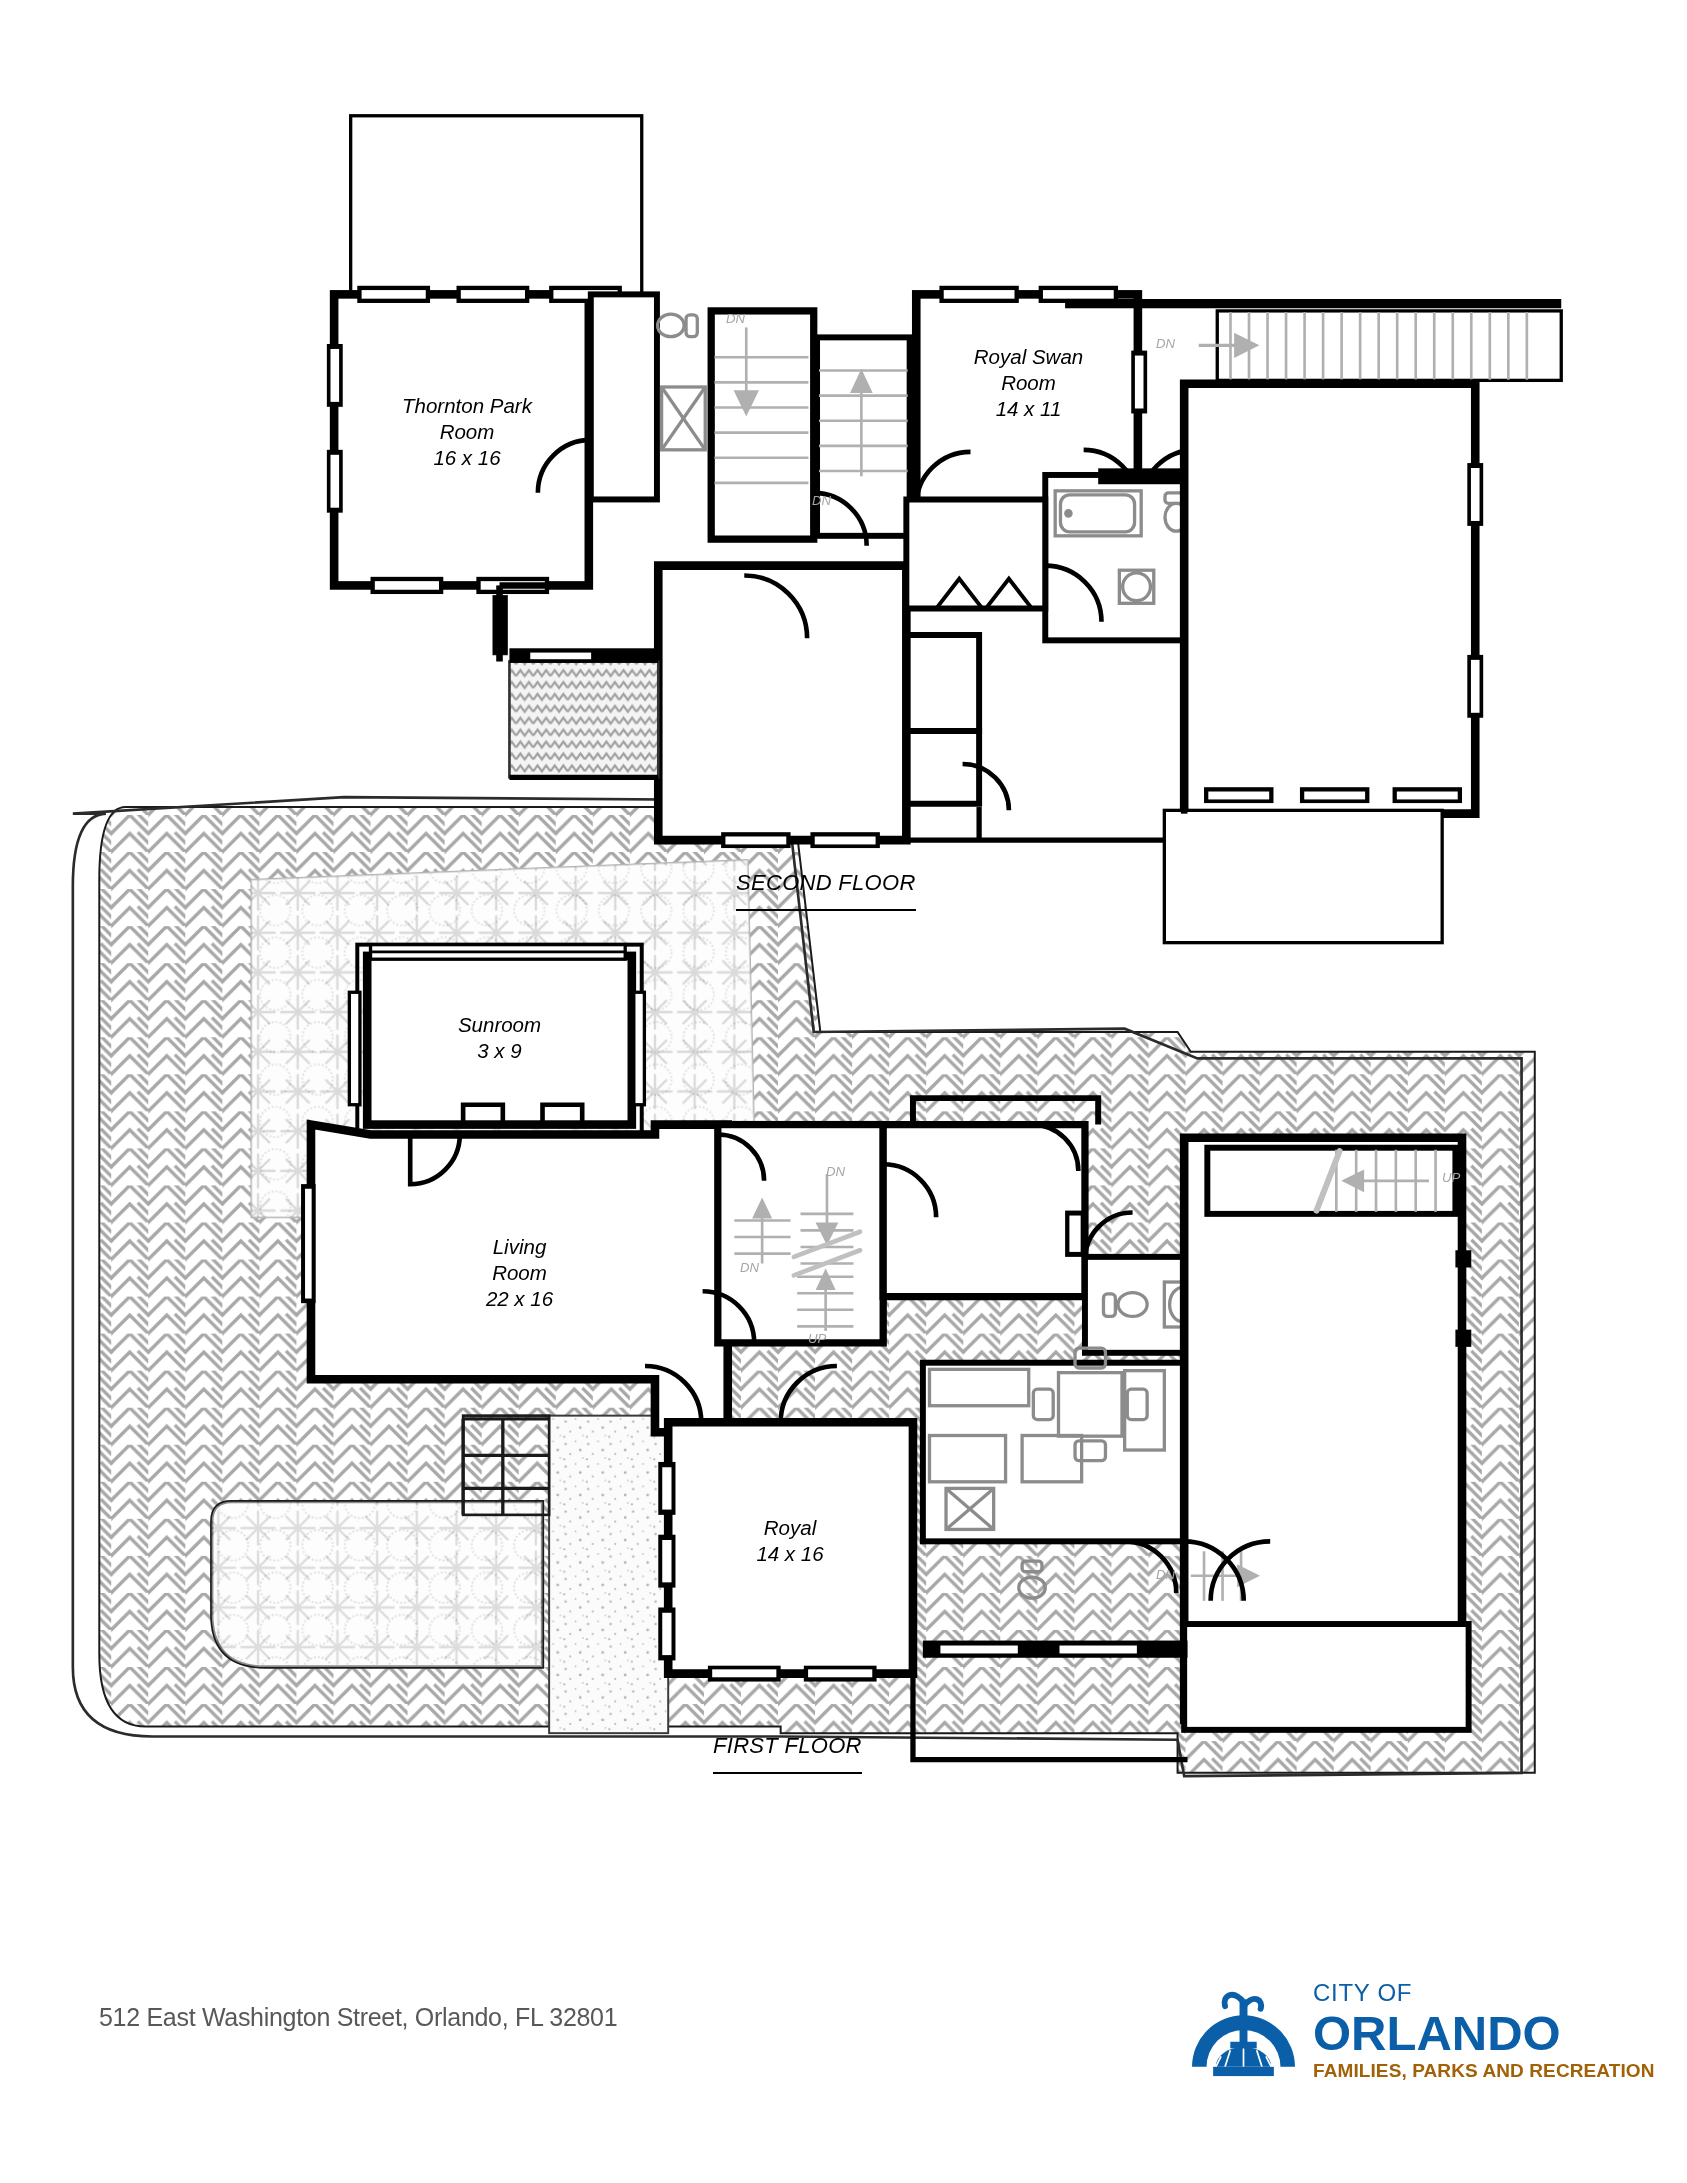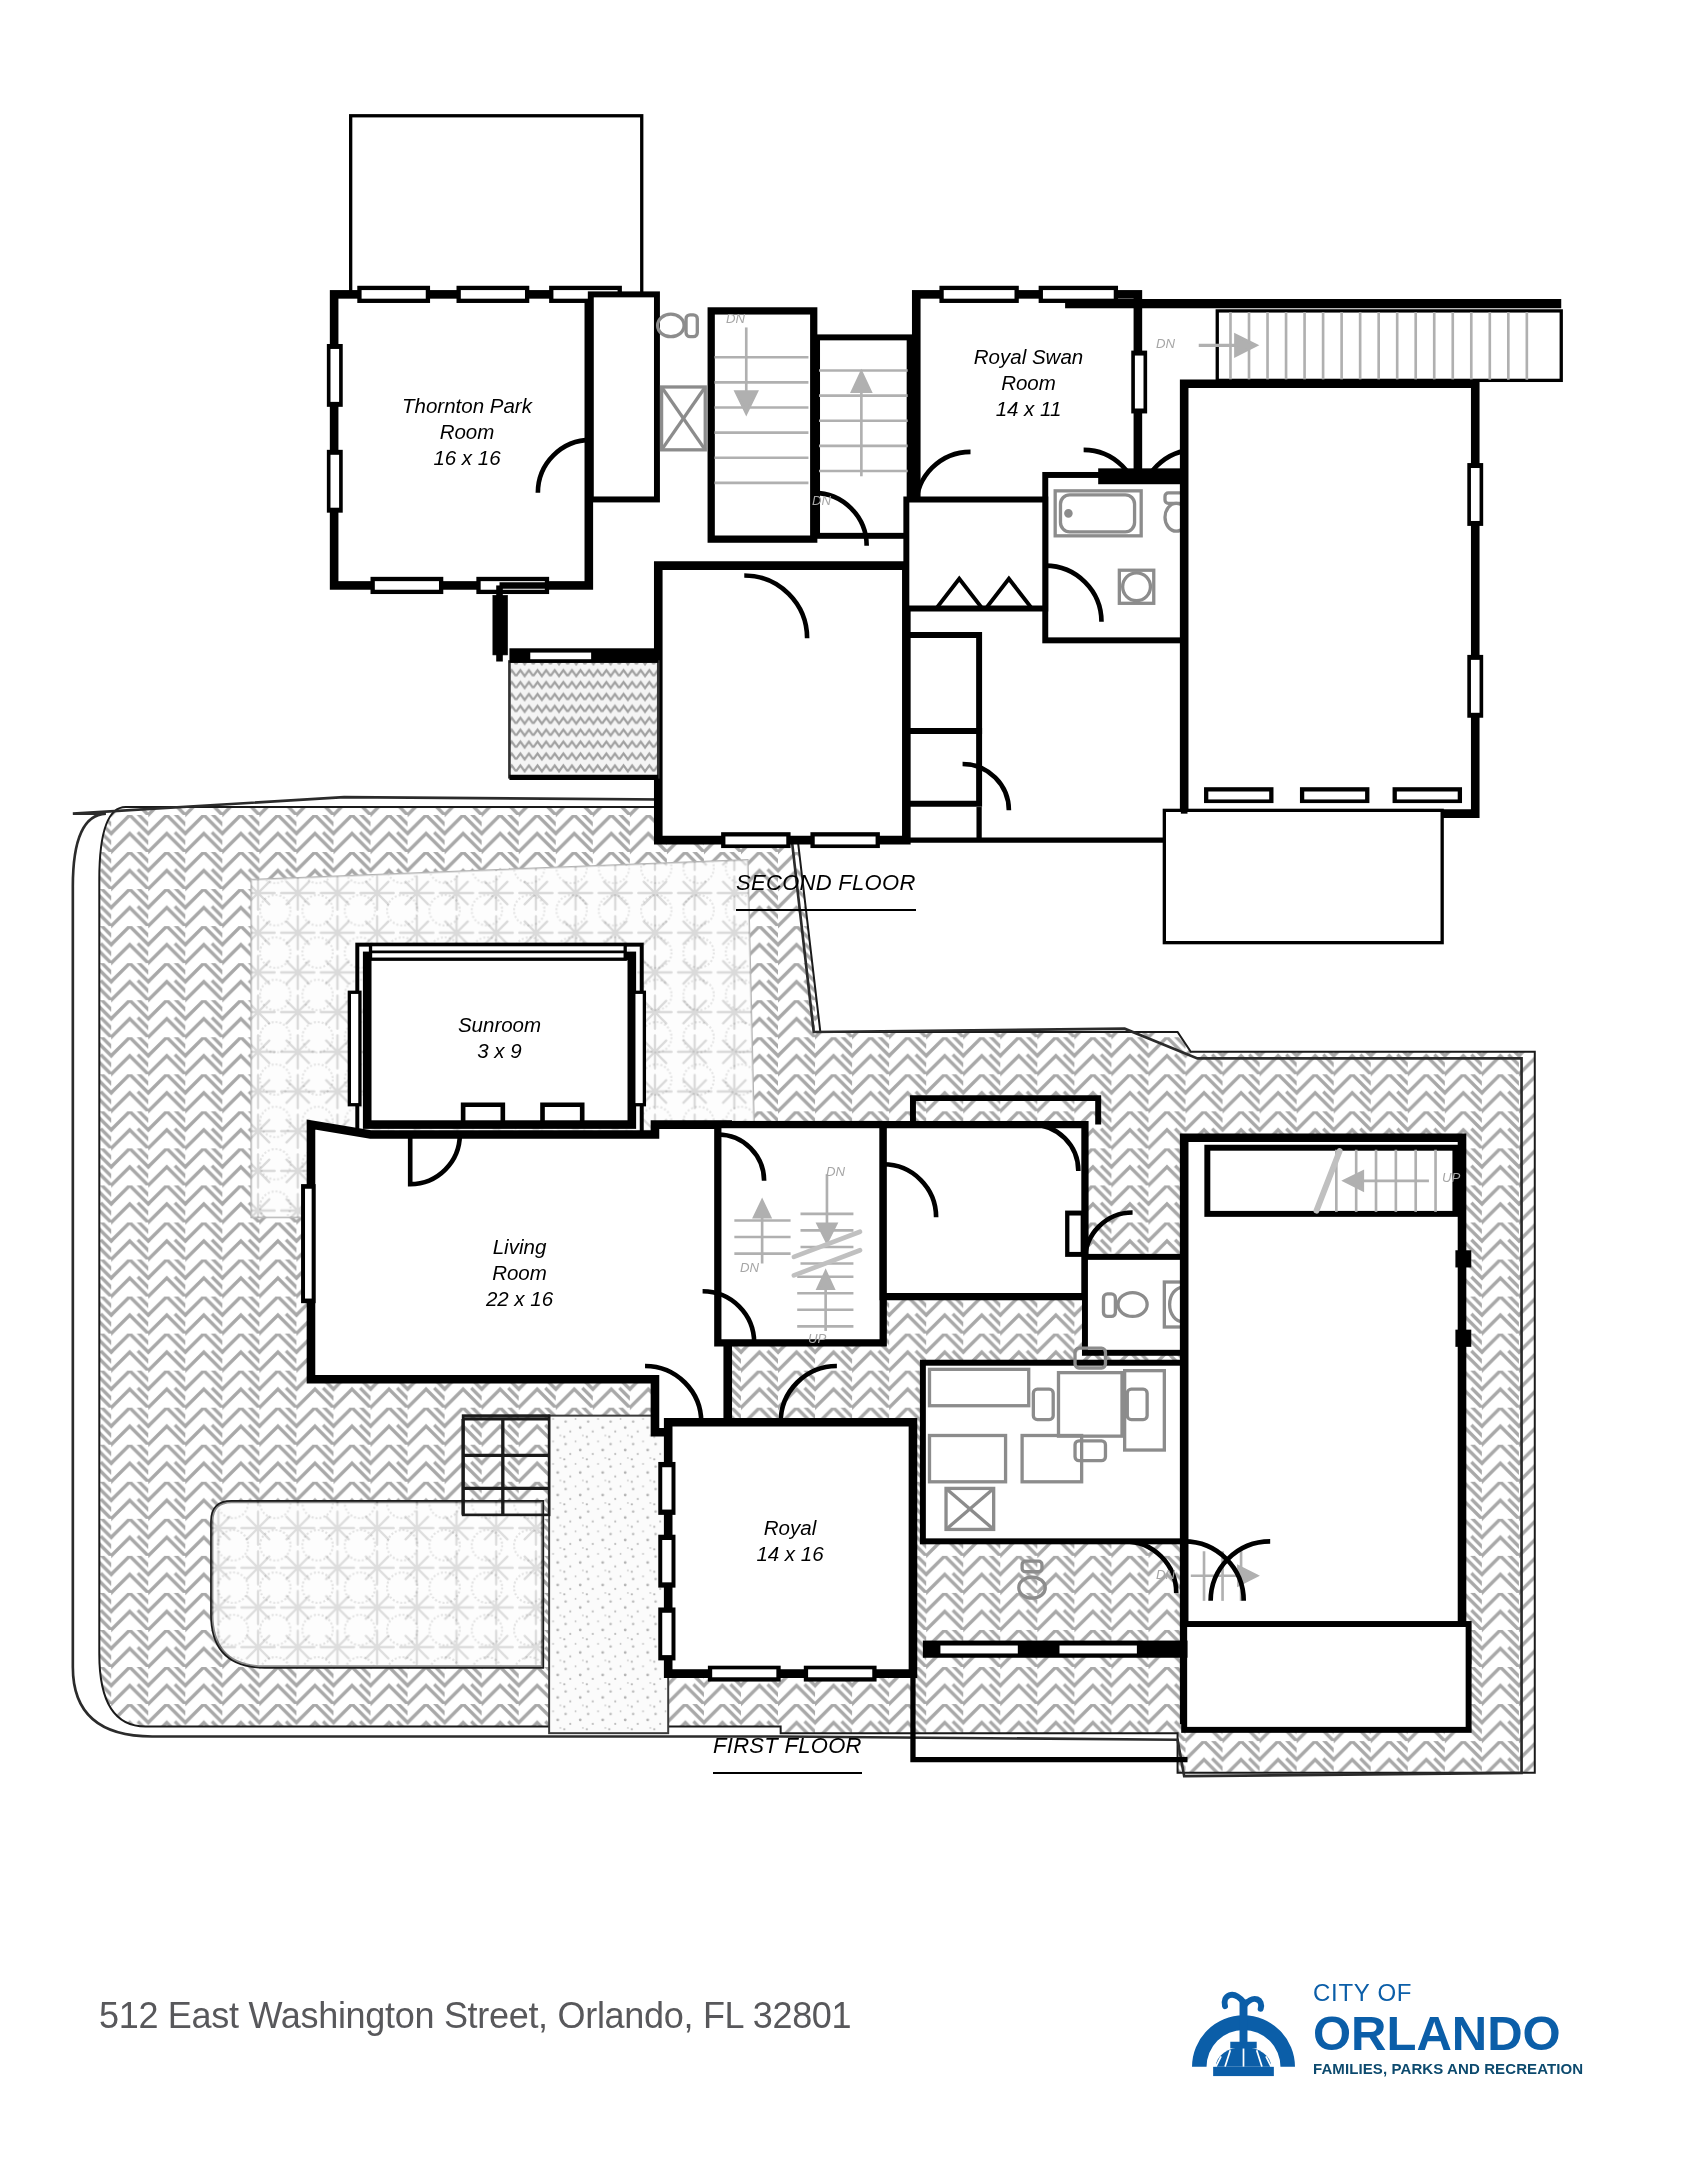--- a/index.html
+++ b/index.html
@@ -7,28 +7,28 @@
   body{width:1687px;height:2183px;position:relative;overflow:hidden;
        font-family:"Liberation Sans","DejaVu Sans",sans-serif;}
   #sheet{position:absolute;left:0;top:0;width:1687px;height:2183px;background:#fff;}
   #plan-svg{position:absolute;left:0;top:0;width:1687px;height:2183px;}
 
   
   .titleblock{position:absolute;left:99px;top:1978px;width:860px;}
   .tb-line1{white-space:nowrap;line-height:1.0;}
   .tb-main{font-size:45px;font-weight:700;color:#0b5ea8;letter-spacing:-1px;}
   .tb-sub{font-size:38px;font-weight:400;color:#1565ad;letter-spacing:0px;margin-left:9.3px;}
-  .tb-addr{font-size:36px;color:#58585b;margin-top:17px;white-space:nowrap;letter-spacing:-0.3px;}
+  .tb-addr{font-size:25px;color:#58585b;margin-top:25px;white-space:nowrap;letter-spacing:-0.3px;}
 
   .logo{position:absolute;left:1184px;top:1981px;width:423px;height:126px;}
   .logo-mark{position:absolute;left:0;top:4px;width:119px;height:99px;}
   .logo-text{position:absolute;left:129px;top:0px;width:294px;}
   .lg-cityof{font-size:24px;color:#0b5ea8;font-weight:400;letter-spacing:0.7px;line-height:1.0;}
   .lg-orlando{font-size:49px;color:#0b5ea8;font-weight:700;letter-spacing:0px;line-height:0.98;margin-top:4px;}
-  .lg-tag{font-size:15px;color:#0c4a6e;font-weight:600;letter-spacing:0.1px;margin-top:3.3px;white-space:nowrap;}
+  .lg-tag{font-size:19px;color:#a16207;font-weight:600;letter-spacing:0.1px;margin-top:3.3px;white-space:nowrap;}
 
   
   .rmlabel{position:absolute;text-align:center;font-style:italic;color:#000;
            font-size:20.5px;line-height:1.28;white-space:nowrap;font-family:"Liberation Sans",sans-serif;margin-top:13px;}
   .floorlabel{position:absolute;font-style:italic;color:#000;font-size:22px;
               letter-spacing:0.3px;border-bottom:2px solid #000;padding-bottom:13px;white-space:nowrap;}
   .stairtxt{position:absolute;font-style:italic;color:#a6a6a6;font-size:13.2px;white-space:nowrap;}
 </style>
 </head>
 <body>

